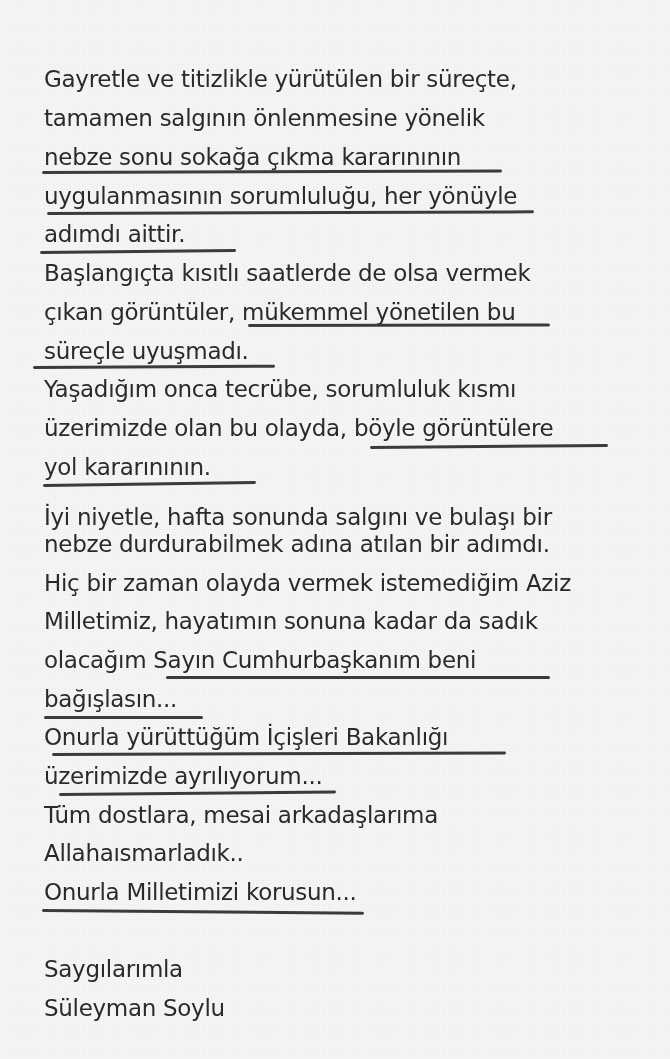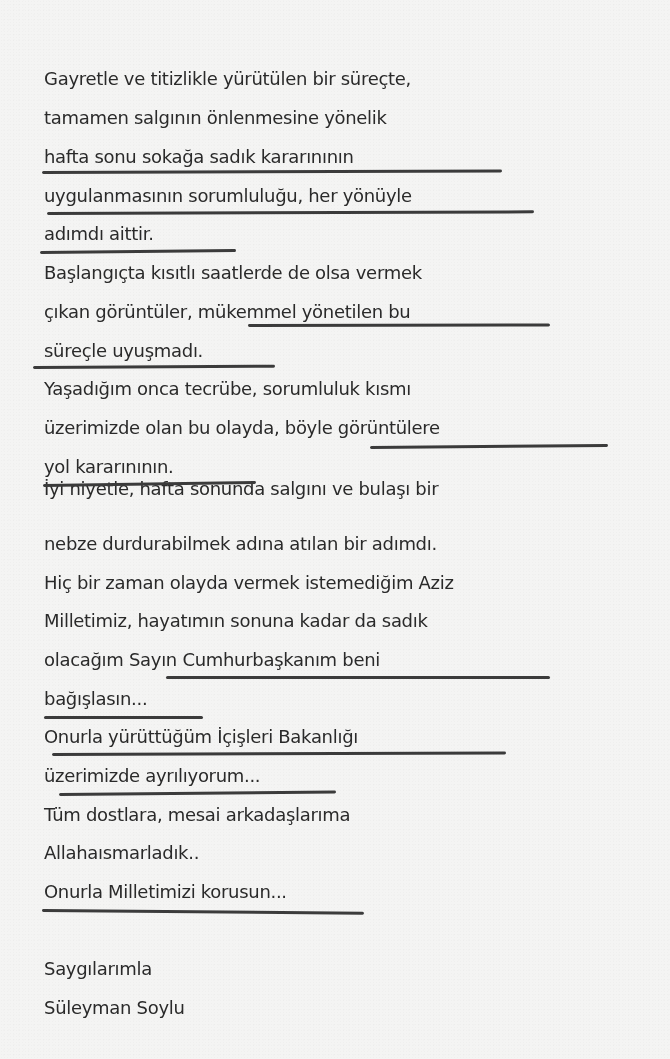--- a/index.html
+++ b/index.html
@@ -13,43 +13,43 @@
     background-position: 0 0, 1px 2px;
     position: relative;
     font-family: "DejaVu Sans", "Liberation Sans", sans-serif;
     color: #2a2a2a;
   }
   .note {
     position: absolute; left: 44px; top: 0; width: 620px;
   }
   .line {
     position: absolute; left: 0; white-space: nowrap;
-    font-size: 18px; letter-spacing: -0.3px; line-height: 26px;
+    font-size: 23px; letter-spacing: -0.3px; line-height: 26px;
   }
   .mark {
     position: absolute; height: 3px; background: #3b3b3b; border-radius: 2px;
     transform-origin: left center;
   }
 </style>
 </head>
 <body>
 
 <div class="note">
   <div class="line" style="top:66px">Gayretle ve titizlikle yürütülen bir süreçte,</div>
   <div class="line" style="top:105px">tamamen salgının önlenmesine yönelik</div>
-  <div class="line" style="top:144px">hafta sonu sokağa sadık kararınının</div>
+  <div class="line" style="top:144px">nebze sonu sokağa çıkma kararınının</div>
   <div class="line" style="top:183px">uygulanmasının sorumluluğu, her yönüyle</div>
   <div class="line" style="top:221px">adımdı aittir.</div>
   <div class="line" style="top:260px">Başlangıçta kısıtlı saatlerde de olsa vermek</div>
   <div class="line" style="top:299px">çıkan görüntüler, mükemmel yönetilen bu</div>
   <div class="line" style="top:338px">süreçle uyuşmadı.</div>
   <div class="line" style="top:376px">Yaşadığım onca tecrübe, sorumluluk kısmı</div>
   <div class="line" style="top:415px">üzerimizde olan bu olayda, böyle görüntülere</div>
   <div class="line" style="top:454px">yol kararınının.</div>
-  <div class="line" style="top:476px">İyi niyetle, hafta sonunda salgını ve bulaşı bir</div>
+  <div class="line" style="top:504px">İyi niyetle, hafta sonunda salgını ve bulaşı bir</div>
   <div class="line" style="top:531px">nebze durdurabilmek adına atılan bir adımdı.</div>
   <div class="line" style="top:570px">Hiç bir zaman olayda vermek istemediğim Aziz</div>
   <div class="line" style="top:608px">Milletimiz, hayatımın sonuna kadar da sadık</div>
   <div class="line" style="top:647px">olacağım Sayın Cumhurbaşkanım beni</div>
   <div class="line" style="top:686px">bağışlasın...</div>
   <div class="line" style="top:724px">Onurla yürüttüğüm İçişleri Bakanlığı</div>
   <div class="line" style="top:763px">üzerimizde ayrılıyorum...</div>
   <div class="line" style="top:802px">Tüm dostlara, mesai arkadaşlarıma</div>
   <div class="line" style="top:840px">Allahaısmarladık..</div>
   <div class="line" style="top:879px">Onurla Milletimizi korusun...</div>

